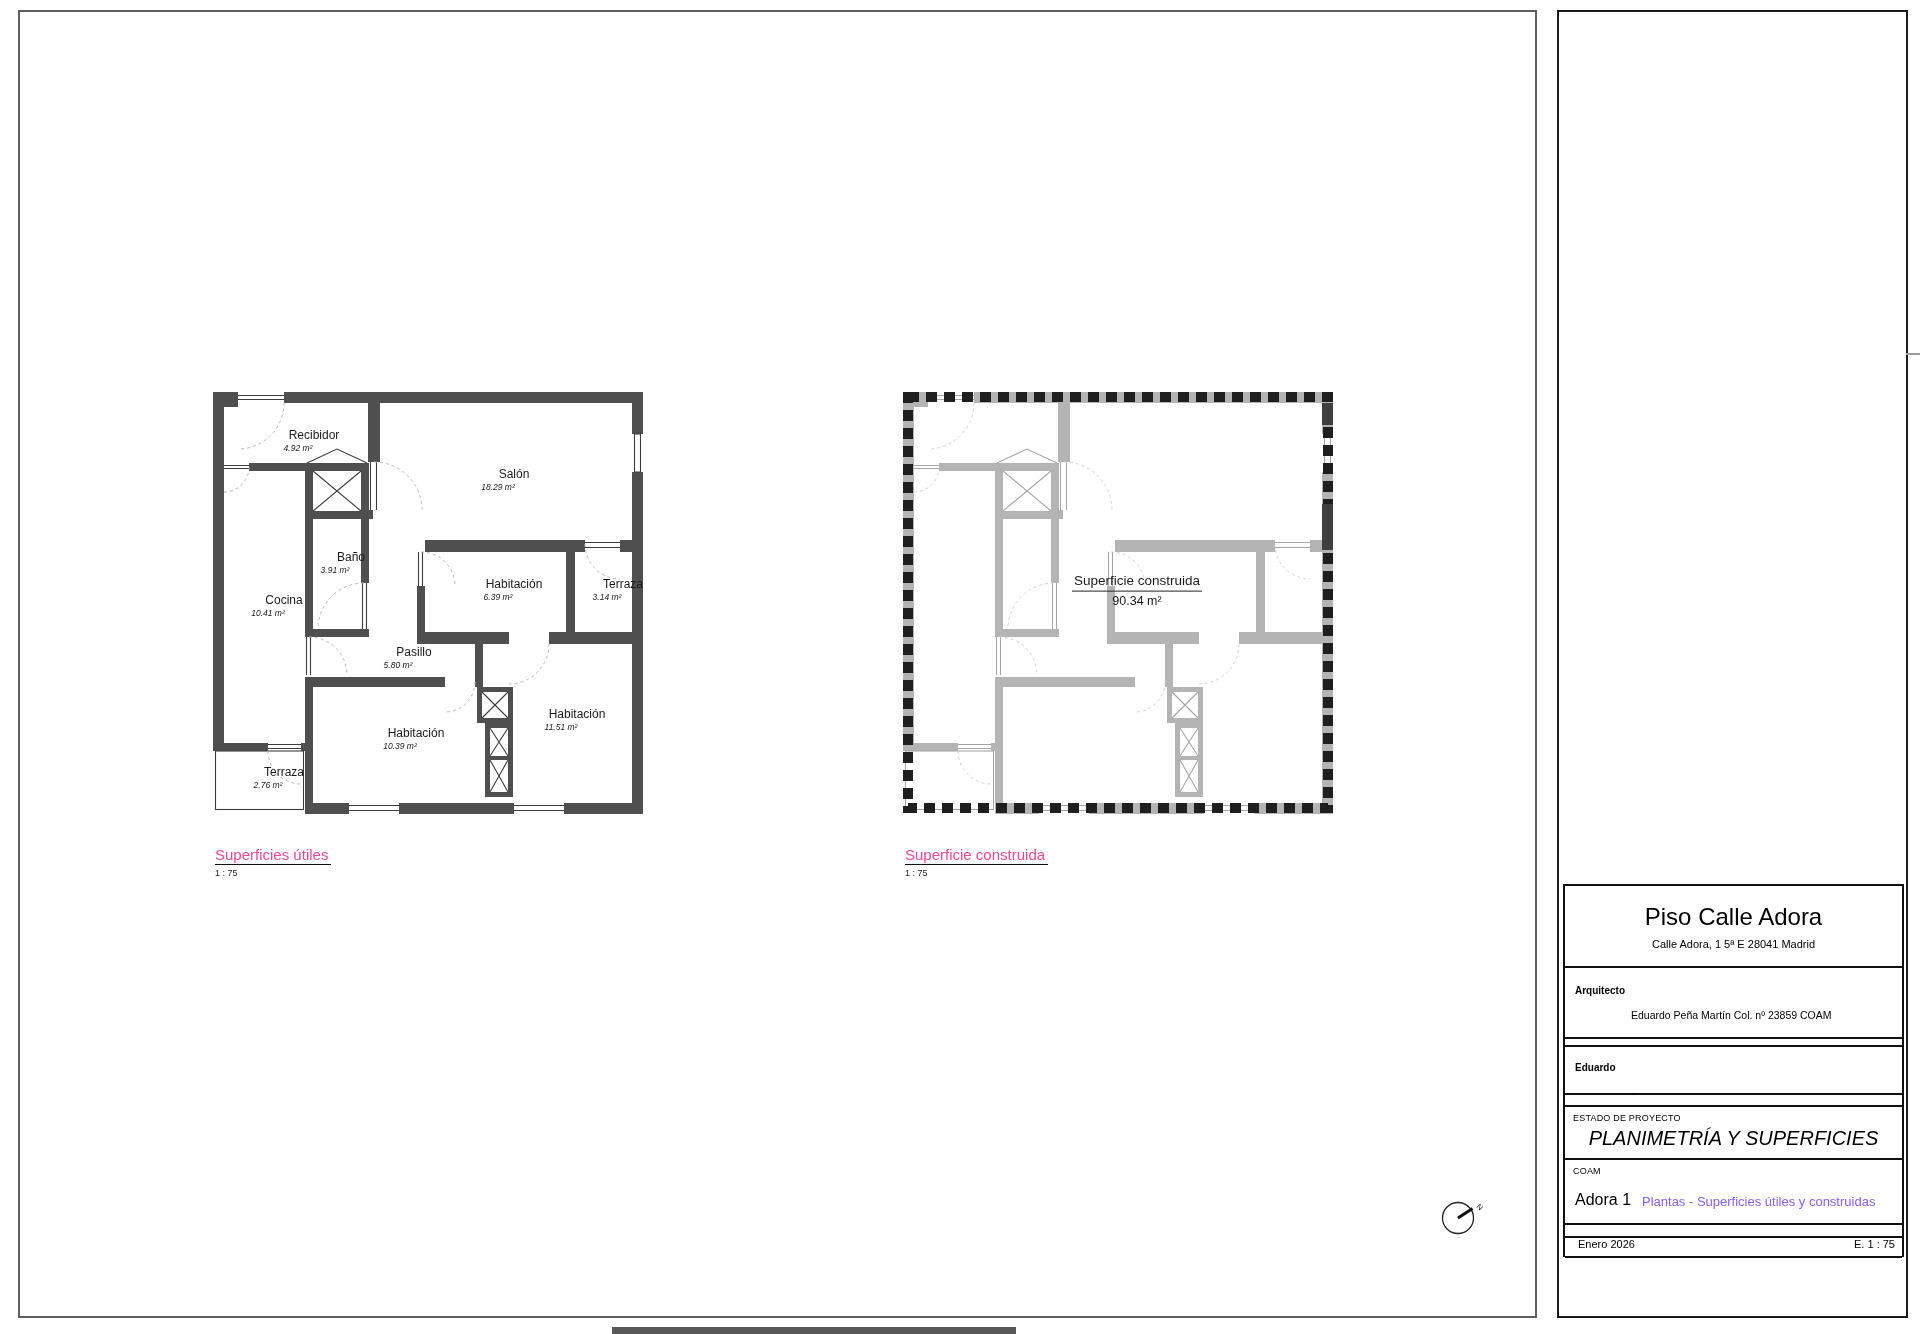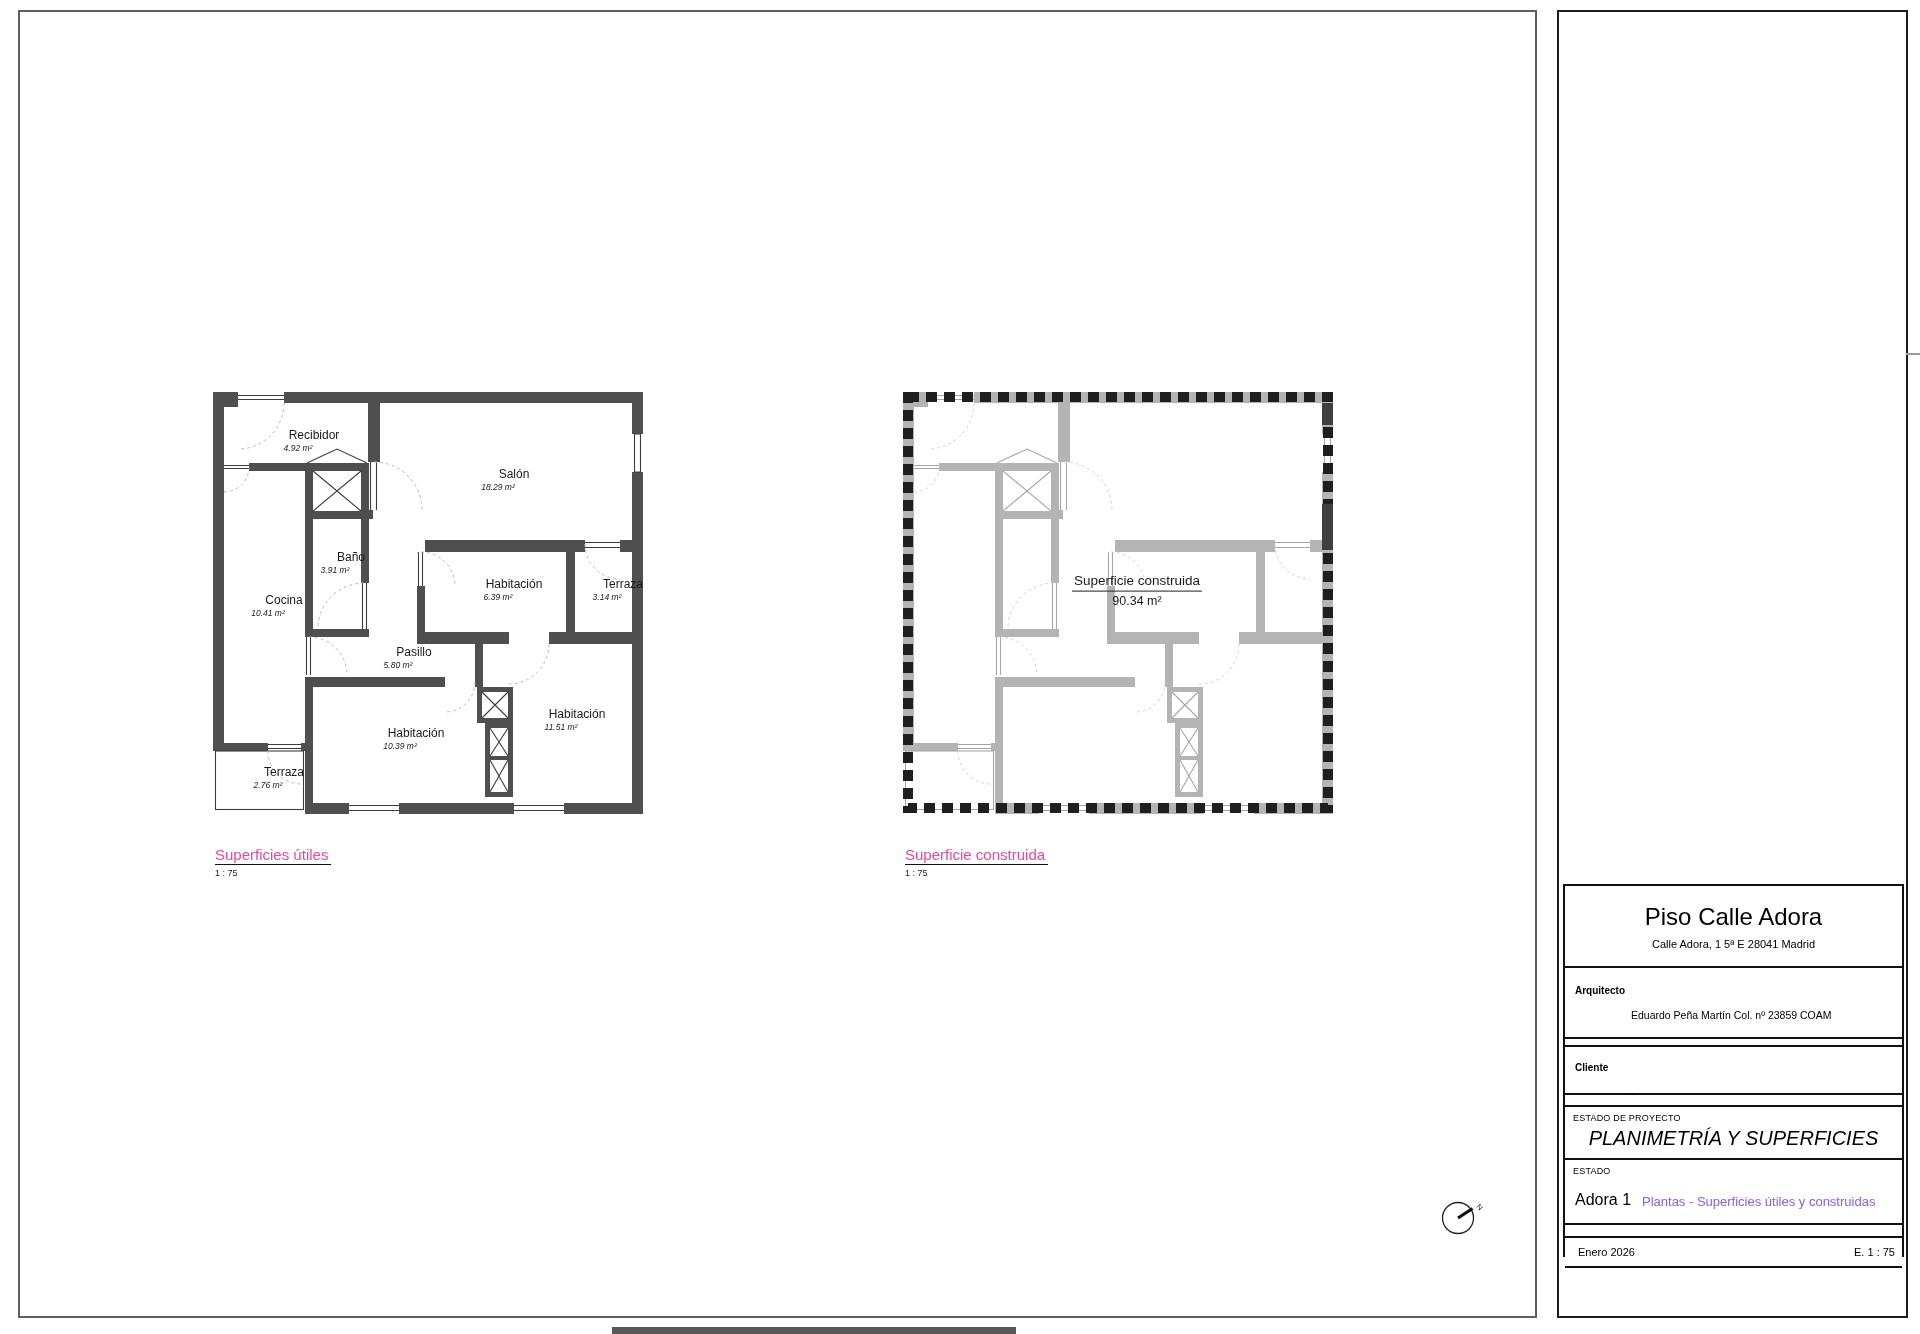--- a/index.html
+++ b/index.html
@@ -41,21 +41,21 @@
   .tb-arch{top:82px;height:71px;border-bottom:2px solid #111;}
   .tb-label{position:absolute;font-size:10px;font-weight:bold;left:10px;color:#000;}
   .tb-value{position:absolute;font-size:10.5px;left:66px;color:#000;margin-top:24px;}
   .tb-client{top:159px;height:50px;border-top:2px solid #111;border-bottom:2px solid #111;}
   .tb-estado{top:219px;height:120px;border-top:2px solid #111;border-bottom:2px solid #111;}
   .tb-estado-top{position:absolute;left:0;right:0;top:0;height:51px;border-bottom:2px solid #111;padding-left:48px;}
   .tb-small{position:absolute;left:8px;top:6px;font-size:9px;color:#000;letter-spacing:.2px;}
   .tb-big{position:absolute;left:0;right:0;top:20px;text-align:center;font-size:20px;color:#000;font-style:italic;}
   .tb-plano-code{position:absolute;left:10px;top:84px;font-size:16px;color:#000;}
   .tb-plano-desc{position:absolute;left:77px;top:87px;font-size:13px;color:#8b5cf6;}
-  .tb-footer{top:350px;height:32px;border-top:2px solid #111;border-bottom:2px solid #111;display:flex;justify-content:space-between;align-items:center;padding:0 7px 0 13px;font-size:11px;color:#000;}
+  .tb-footer{top:350px;height:22px;border-top:2px solid #111;border-bottom:2px solid #111;display:flex;justify-content:space-between;padding:0 7px 0 13px;font-size:11px;color:#000;}
 </style>
 </head>
 <body>
 
 <svg width="0" height="0" style="position:absolute">
   <defs>
     <g id="planGeom">
       <g style="fill:var(--wallc)">
         <rect x="4" y="6" width="25" height="15"></rect>
         <rect x="75" y="6" width="359" height="11"></rect>
@@ -199,29 +199,29 @@
 <div class="abs title-block">
   <div class="tb-sec tb-header">
     <div class="tb-title">Piso Calle Adora</div>
     <div class="tb-address">Calle Adora, 1 5ª E 28041 Madrid</div>
   </div>
   <div class="tb-sec tb-arch">
     <span class="tb-label" style="top:17px">Arquitecto</span>
     <span class="tb-value" style="top:17px">Eduardo Peña Martín  Col. nº 23859 COAM</span>
   </div>
   <div class="tb-sec tb-client">
-    <span class="tb-label" style="top:15px">Cliente</span>
+    <span class="tb-label" style="top:15px">Eduardo</span>
     <span class="tb-value" style="top:15px">-</span>
   </div>
   <div class="tb-sec tb-estado">
     <div class="tb-estado-top">
       <div class="tb-small">ESTADO DE PROYECTO</div>
       <div class="tb-big">PLANIMETRÍA Y SUPERFICIES</div>
     </div>
-    <div class="tb-small" style="top:59px">ESTADO</div>
+    <div class="tb-small" style="top:59px">COAM</div>
     <span class="tb-plano-code">Adora 1</span>
     <span class="tb-plano-desc">Plantas - Superficies útiles y construidas</span>
   </div>
   <div class="tb-sec tb-footer">
     <span>Enero 2026</span>
     <span>E. 1 : 75</span>
   </div>
 </div>
 
 </body></html>

